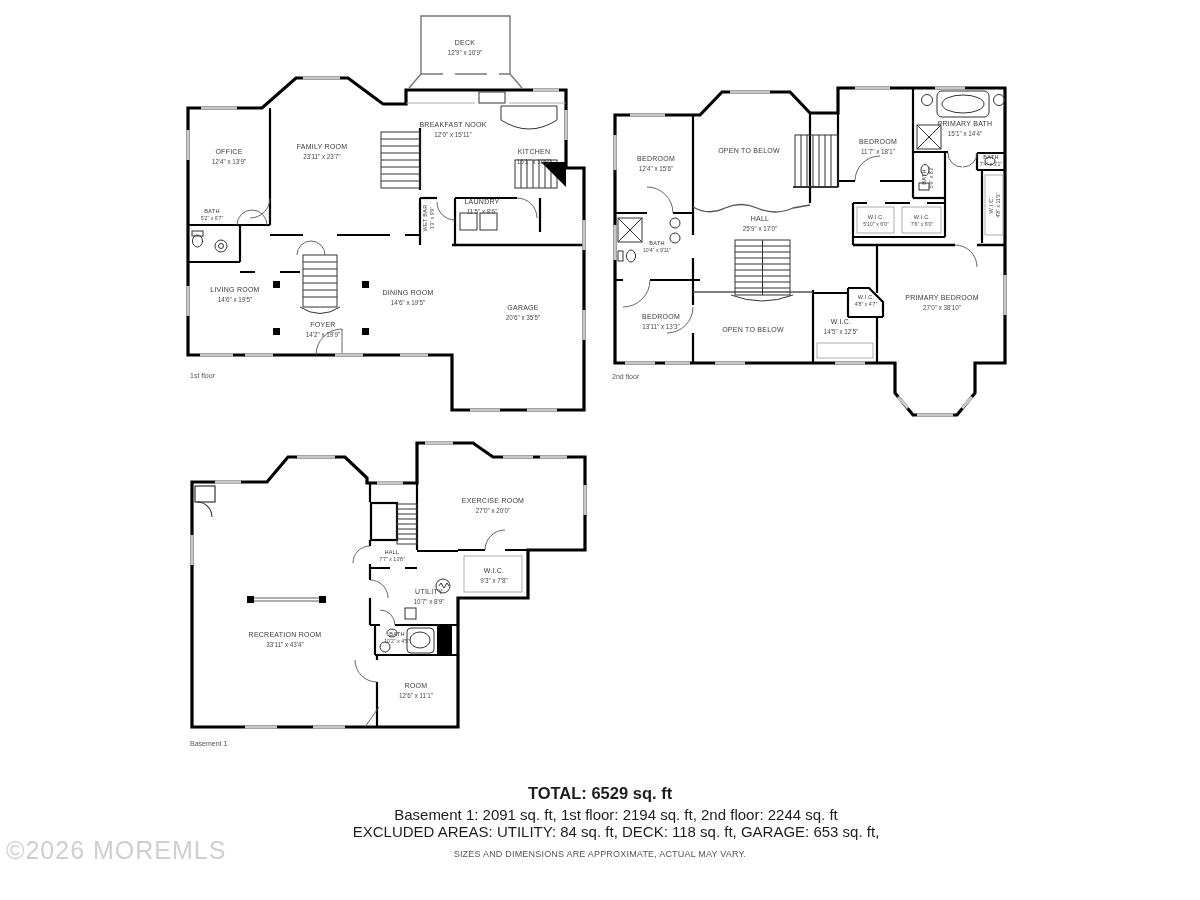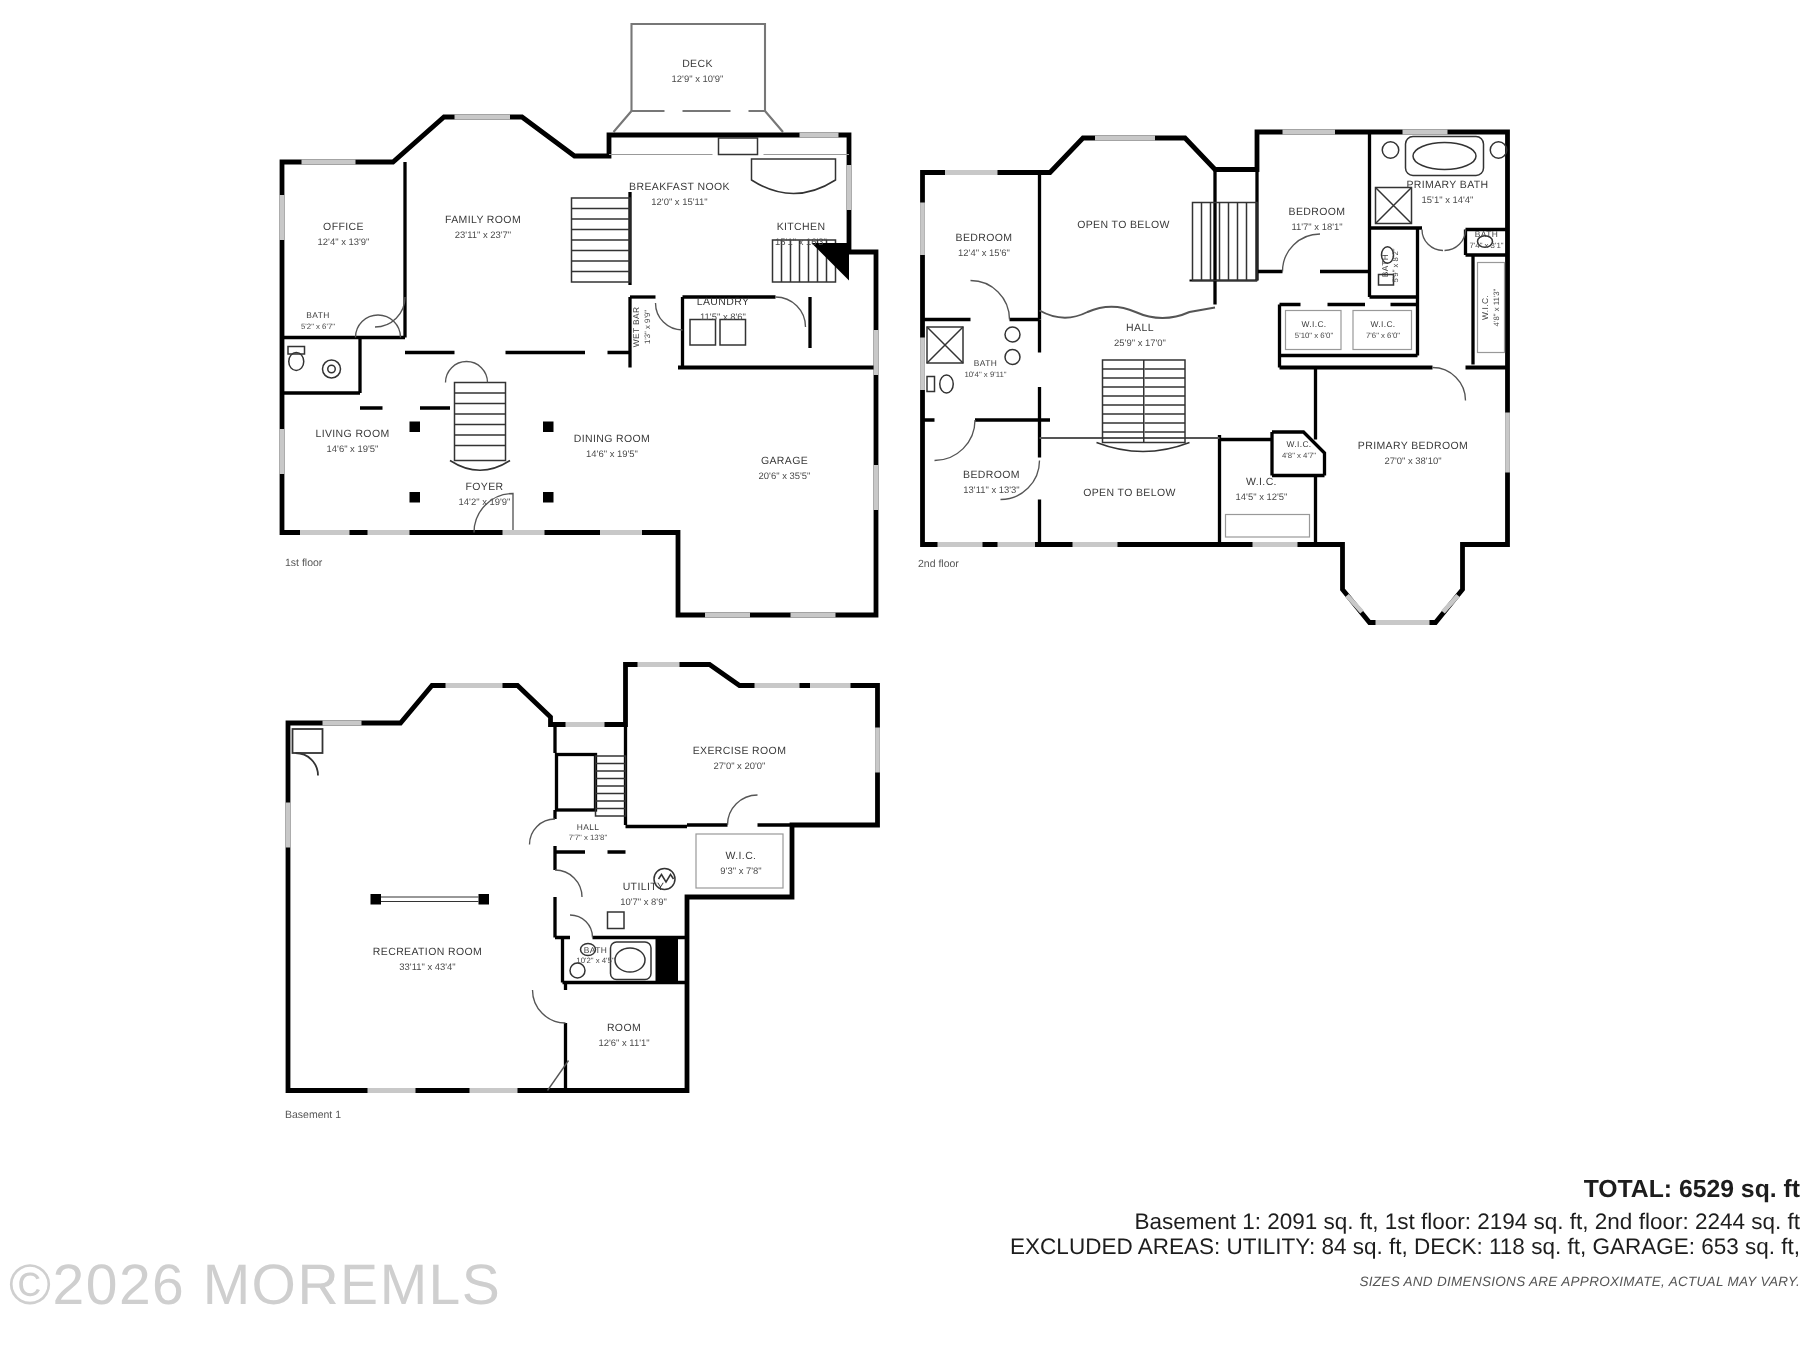--- a/index.html
+++ b/index.html
@@ -8,25 +8,25 @@
   .plan{position:absolute;}
   .plan svg{position:absolute;left:0;top:0;}
   .rl{position:absolute;transform:translate(-50%,-50%);text-align:center;white-space:nowrap;
       color:#3a3a3a;line-height:1.45;z-index:5;}
   .rl .rn{font-size:7px;letter-spacing:.25px;}
   .rl .rd{font-size:6.3px;color:#4a4a4a;}
   .rl.vert{transform:translate(-50%,-50%) rotate(-90deg);}
   .rl.sm .rn{font-size:5.6px;}
   .rl.sm .rd{font-size:5.2px;}
   .floor-caption{position:absolute;font-size:7px;color:#555;z-index:5;}
-  #summary{position:absolute;left:0;right:0;top:784px;text-align:right;color:#1d1d1d;}
+  #summary{position:absolute;left:0;right:0;top:784px;text-align:center;color:#1d1d1d;}
   #summary .total{font-size:16.5px;font-weight:bold;margin-bottom:3px;}
   #summary .line{font-size:15px;line-height:17px;margin-left:32px;}
-  #summary .disclaimer{font-size:9px;color:#555;margin-top:9px;letter-spacing:.2px;font-style:italic;}
-  #watermark{position:absolute;left:6px;top:836px;font-size:38px;color:#cfcfcf;
+  #summary .disclaimer{font-size:9px;color:#555;margin-top:9px;letter-spacing:.2px;}
+  #watermark{position:absolute;left:6px;top:836px;font-size:25px;color:#cfcfcf;
              letter-spacing:1px;z-index:2;}
 </style>
 </head>
 <body>
 
 <div id="canvas">
 
   <div class="plan" style="left:185px;top:10px;width:405px;height:415px;">
     <svg width="405" height="415" viewBox="0 0 405 415">
 

